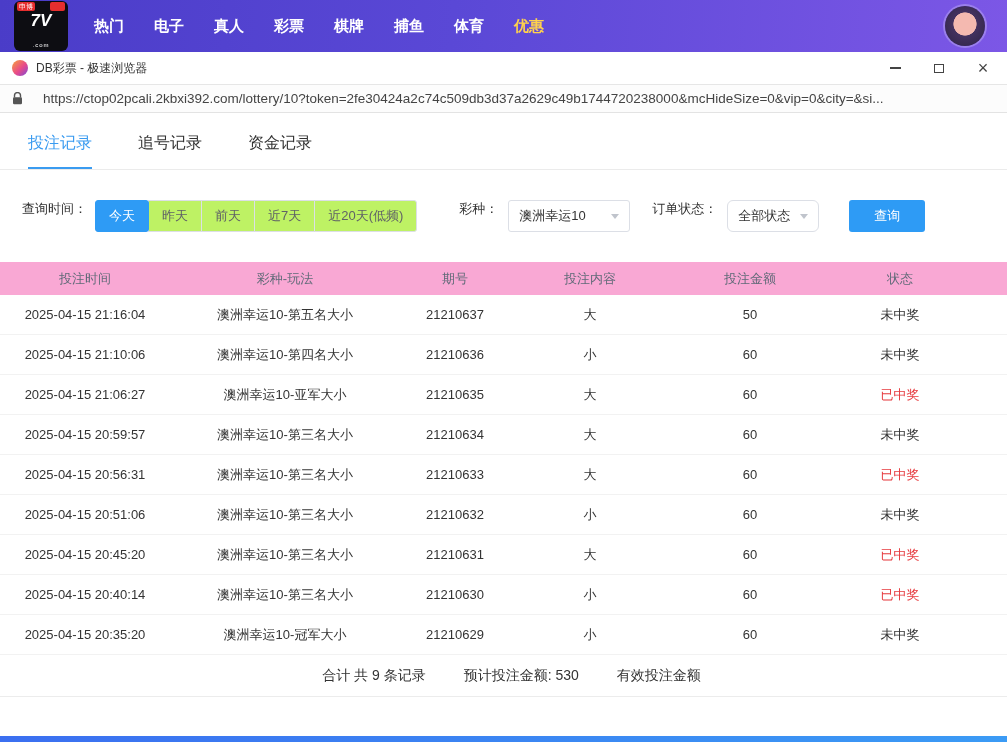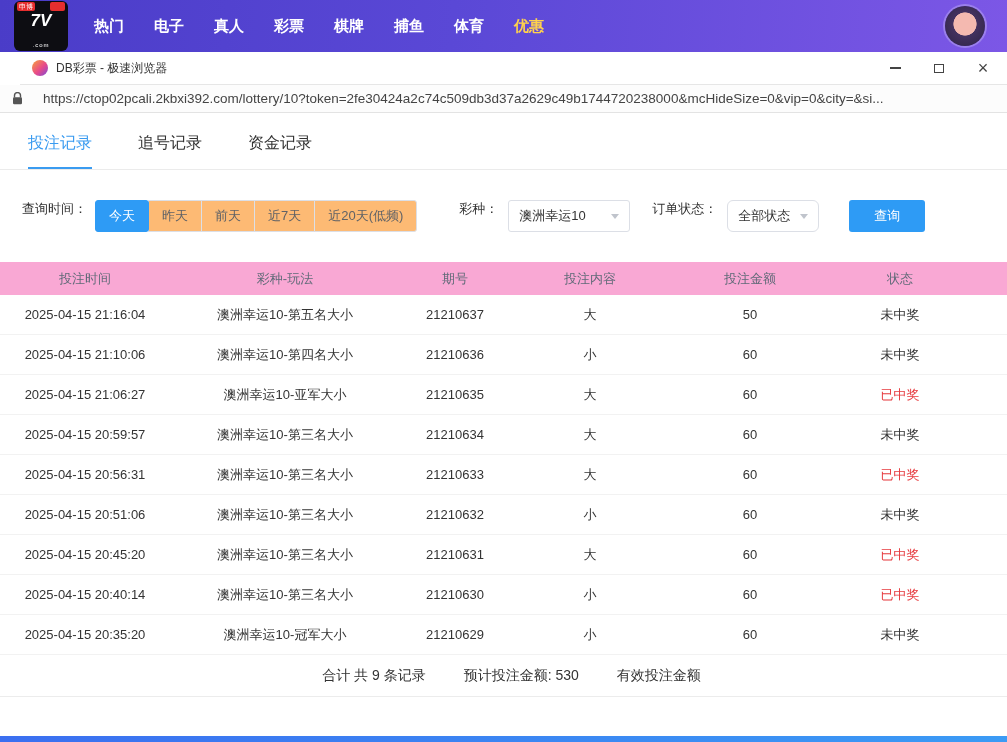--- a/index.html
+++ b/index.html
@@ -19,21 +19,21 @@
   .logo-suffix { color:#fff; font-size:6px; letter-spacing:1px; }
   .nav { display:flex; gap:30px; margin-left:26px; }
   .nav-item { color:#fff; font-size:15px; font-weight:700; cursor:pointer; white-space:nowrap; }
   .nav-item.gold { color:#ffd24d; }
   .avatar { margin-left:auto; margin-right:8px; width:40px; height:40px; border-radius:50%;
             background:radial-gradient(circle at 50% 45%, #f4b9b0 0%, #f4b9b0 38%, #43315f 40%, #2c2344 100%);
             box-shadow:0 0 0 2px rgba(255,255,255,0.25); cursor:pointer; }
 
   
   .titlebar { height:33px; background:#fff; border-bottom:1px solid #e6e6e6; display:flex; align-items:center;
-              padding:0 12px; gap:8px;margin-left:20px; }
+              padding:0 12px; gap:8px; }
   .bicon { width:16px; height:16px; border-radius:50%;
            background:linear-gradient(135deg,#f7a23b 0%,#e84a8a 55%,#7a4ad8 100%); flex:0 0 auto; }
   .wtitle { font-size:12px; color:#333; }
   .wc { display:flex; align-items:center; gap:28px; margin-left:auto; padding-right:4px; }
   .wc-btn { width:16px; height:16px; display:flex; align-items:center; justify-content:center; cursor:pointer; }
   .icon-min { width:11px; height:2px; background:#444; }
   .icon-max { width:10px; height:9px; border:1.5px solid #444; }
   .icon-close { font-size:18px; color:#444; line-height:1; }
 
   
@@ -43,21 +43,21 @@
 
   
   .tabs { display:flex; gap:46px; padding:20px 28px 0; border-bottom:1px solid #ebebeb; background:#fff; }
   .tab { font-size:16px; color:#333; padding-bottom:13px; border-bottom:2px solid transparent; cursor:pointer; }
   .tab.active { color:#3a9bf0; border-bottom-color:#3a9bf0; }
 
   
   .filters { display:flex; align-items:flex-start; padding:30px 22px; font-size:13px; color:#333; }
   .flabel { white-space:nowrap; }
   .seg { display:flex; margin-left:8px; }
-  .fbtn { padding:0 13px; height:32px; line-height:30px; background:#fdba74; border:1px solid #dcdfe6; color:#606266;
+  .fbtn { padding:0 13px; height:32px; line-height:30px; background:#bef264; border:1px solid #dcdfe6; color:#606266;
           font-size:13px; margin-left:-1px; cursor:pointer; white-space:nowrap; }
   .fbtn:first-child { margin-left:0; border-radius:3px 0 0 3px; }
   .fbtn:last-child { border-radius:0 3px 3px 0; }
   .fbtn.active { background:#2e9bf5; border-color:#2e9bf5; color:#fff; border-radius:3px; position:relative; z-index:1; }
   .ml-lg { margin-left:42px; } .ml-md { margin-left:22px; }
   .select { display:flex; align-items:center; justify-content:space-between; height:32px; border:1px solid #dcdfe6;
             border-radius:3px; background:#fff; padding:0 10px; color:#333; margin-left:10px; cursor:pointer; }
   .select.lottery { width:122px; } .select.status { width:92px;border-radius:6px; }
   .caret { width:0; height:0; border-left:4px solid transparent; border-right:4px solid transparent;
            border-top:5px solid #c0c4cc; margin-left:6px; }

